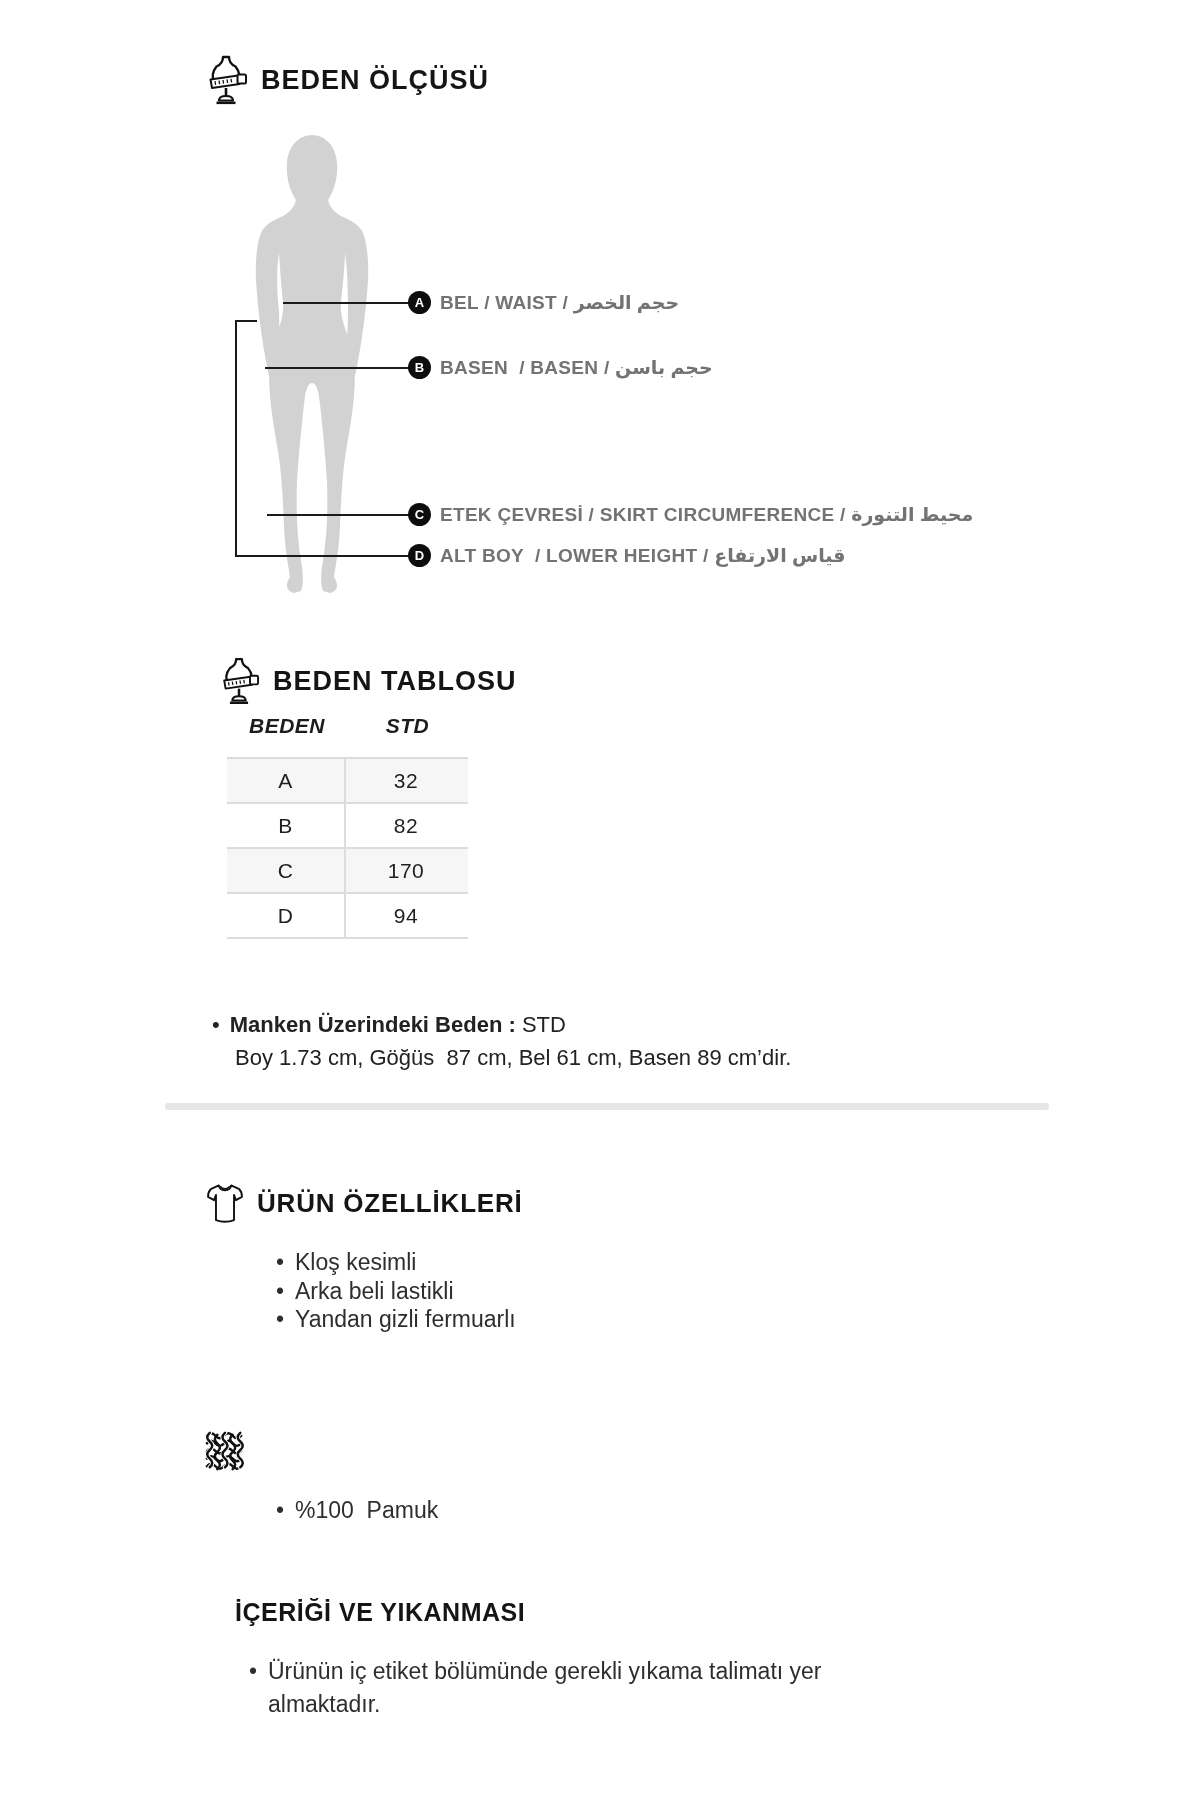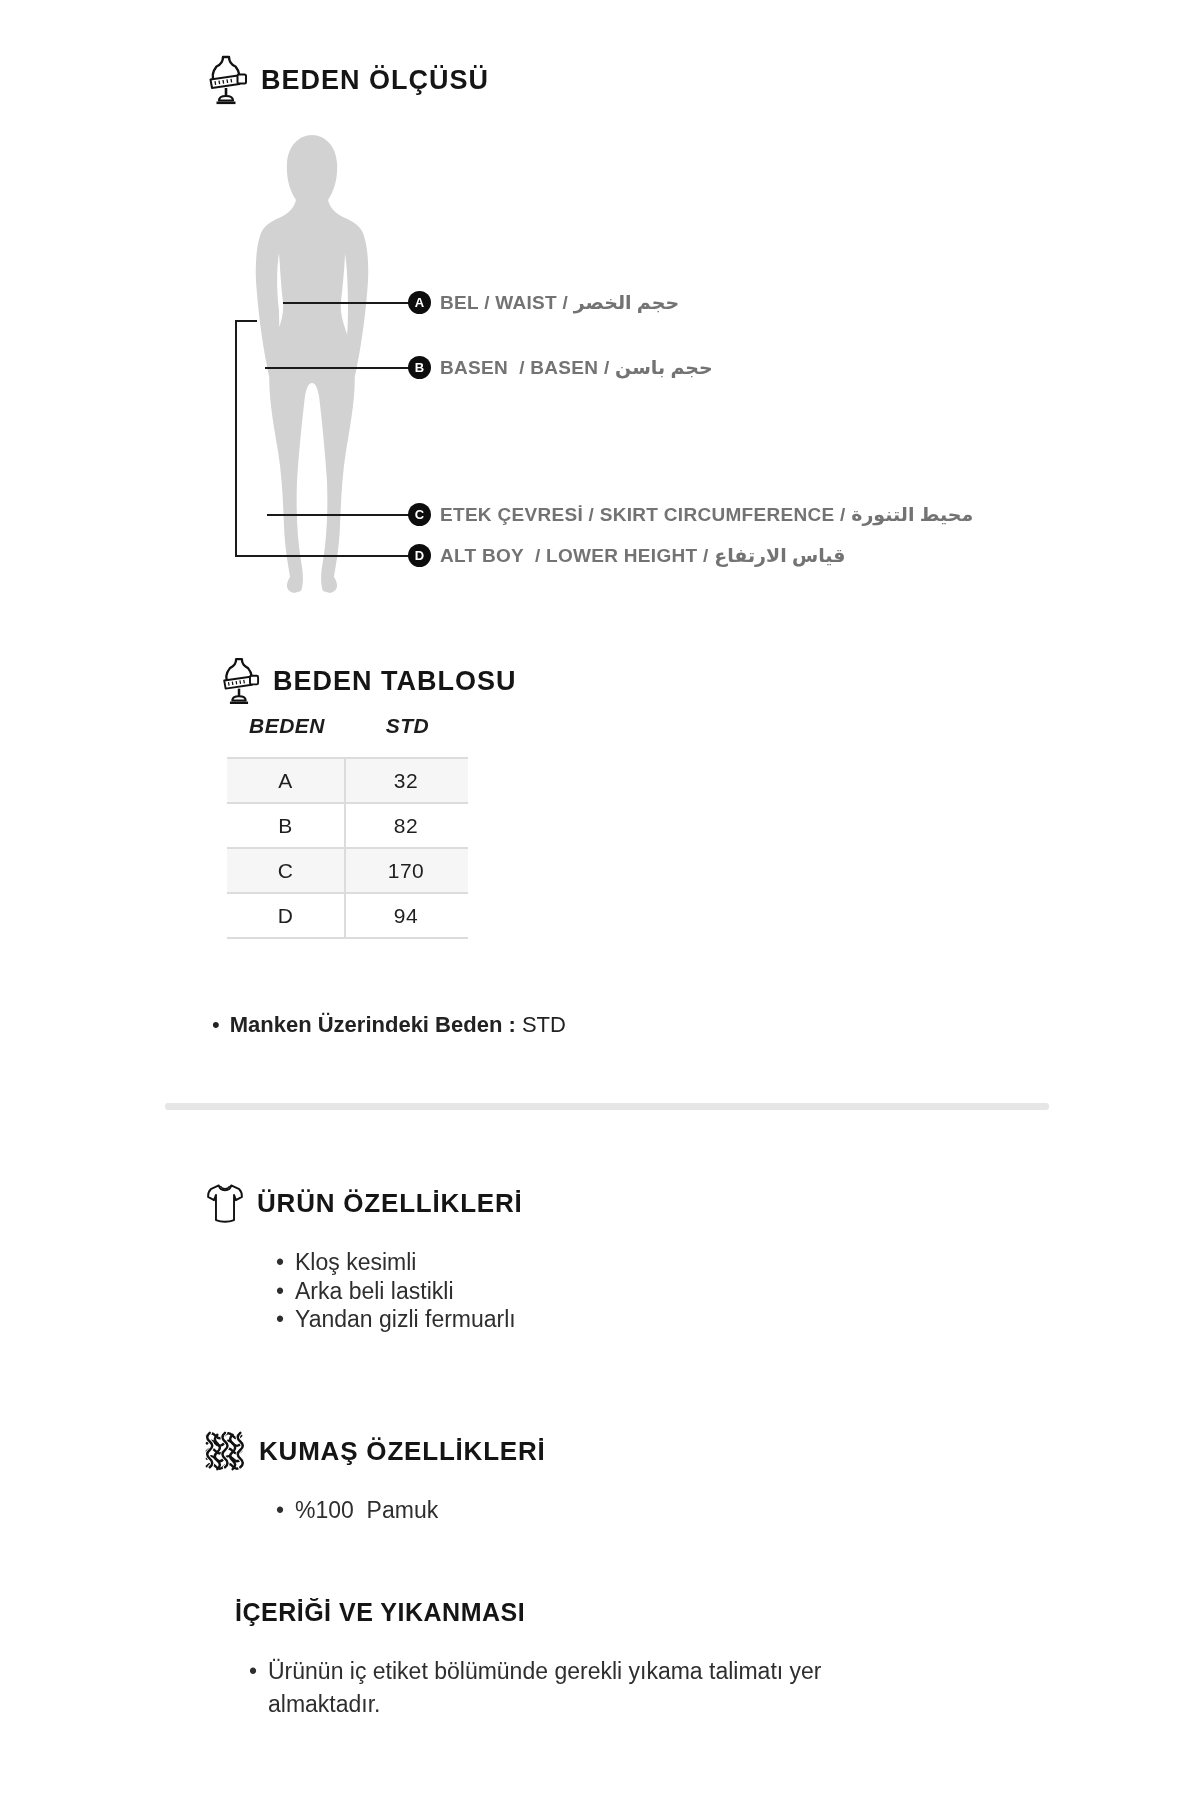--- a/index.html
+++ b/index.html
@@ -190,20 +190,21 @@
     <div class="td">170</div>
   </div>
   <div class="trow">
     <div class="td">D</div>
     <div class="td">94</div>
   </div>
 </div>
 
 <div class="abs" style="left:212px; top:1008px; width:760px;">
   <div class="model-line1"><span class="dot">•</span><span class="b">Manken Üzerindeki Beden</span><span class="b"> : </span><span>STD</span></div>
+  <div class="model-line2">Boy 1.73 cm, Göğüs  87 cm, Bel 61 cm, Basen 89 cm’dir.</div>
 </div>
 
 <div class="abs divider" style="left:165px; top:1103px; width:884px;"></div>
 
 <div class="abs sec-head small" style="left:206px; top:1183px;">
   <span>
     <svg width="38" height="40" viewBox="0 0 40 42">
       <path d="M13.5,2.5 L5,6.5 C3,8.5 2,11.5 2.2,14.5 L8.5,18 L10.5,12.5 L10.5,39 C13.5,40.2 16.5,40.8 20,40.8 C23.5,40.8 26.5,40.2 29.5,39 L29.5,12.5 L31.5,18 L37.8,14.5 C38,11.5 37,8.5 35,6.5 L26.5,2.5 C26,5.5 23.3,7.5 20,7.5 C16.7,7.5 14,5.5 13.5,2.5 Z" fill="none" stroke="#111" stroke-width="2" stroke-linejoin="round"></path>
       <path d="M15,3.2 C16.3,5 18,5.9 20,5.9 C22,5.9 23.7,5 25,3.2" fill="none" stroke="#111" stroke-width="1.6"></path>
     </svg>
@@ -236,21 +237,20 @@
         <g stroke="#111" stroke-width="2.6">
           <path d="M6,3 C2.5,6 2.5,9 6,12 C9.5,15 9.5,18 6,21 C2.5,24 2.5,27 6,30 C9.5,33 9.5,36 6,39"></path>
           <path d="M14,5 C10.5,8 10.5,11 14,14 C17.5,17 17.5,20 14,23 C10.5,26 10.5,29 14,32 C17.5,35 17.5,38 14,41"></path>
           <path d="M22,3 C18.5,6 18.5,9 22,12 C25.5,15 25.5,18 22,21 C18.5,24 18.5,27 22,30 C25.5,33 25.5,36 22,39"></path>
           <path d="M30,5 C26.5,8 26.5,11 30,14 C33.5,17 33.5,20 30,23 C26.5,26 26.5,29 30,32 C33.5,35 33.5,38 30,41"></path>
           <path d="M38,3 C34.5,6 34.5,9 38,12 C41.5,15 41.5,18 38,21 C34.5,24 34.5,27 38,30 C41.5,33 41.5,36 38,39"></path>
         </g>
       </g>
     </svg>
   </span>
-  <span class="txt">KUMAŞ ÖZELLİKLERİ</span>
 </div>
 
 <ul class="abs plain" style="left:264px; top:1496px;">
   <li>%100  Pamuk</li>
 </ul>
 
 <div class="abs care-title" style="left:235px; top:1598px;">İÇERİĞİ VE YIKANMASI</div>
 
 <ul class="abs plain care" style="left:237px; top:1655px; width:660px;">
   <li>Ürünün iç etiket bölümünde gerekli yıkama talimatı yer almaktadır.</li>

